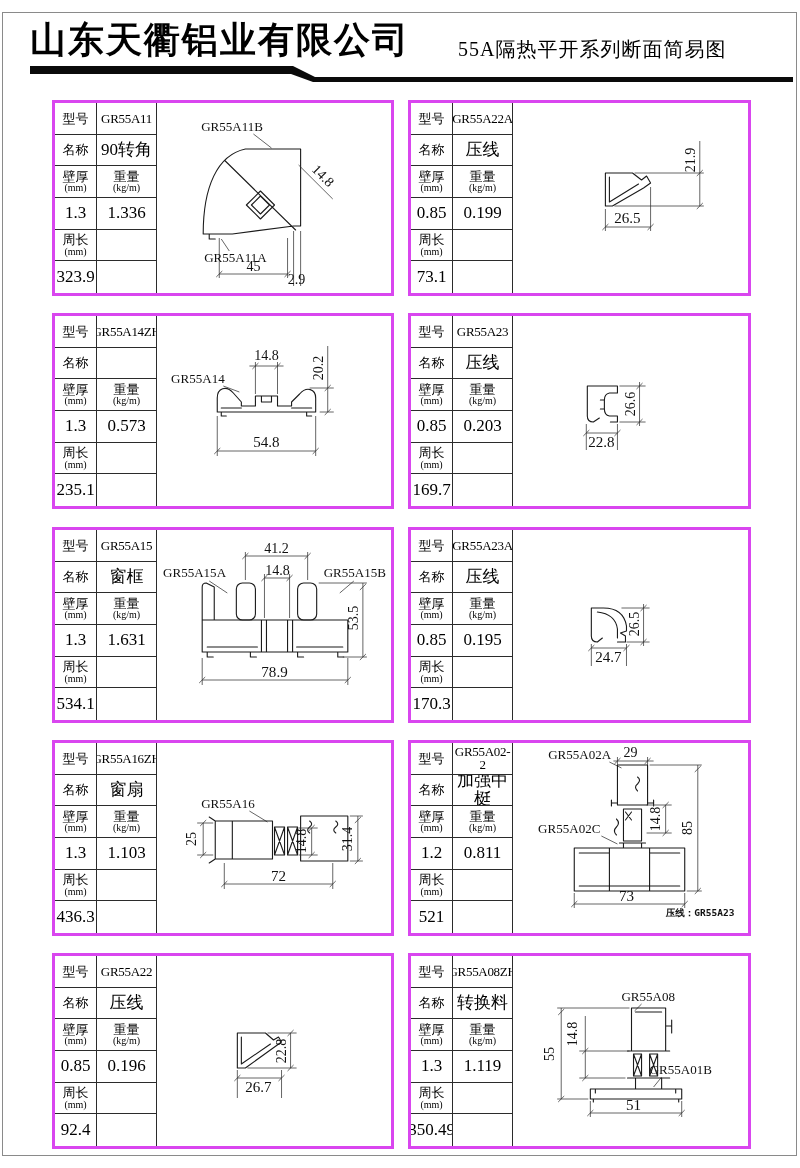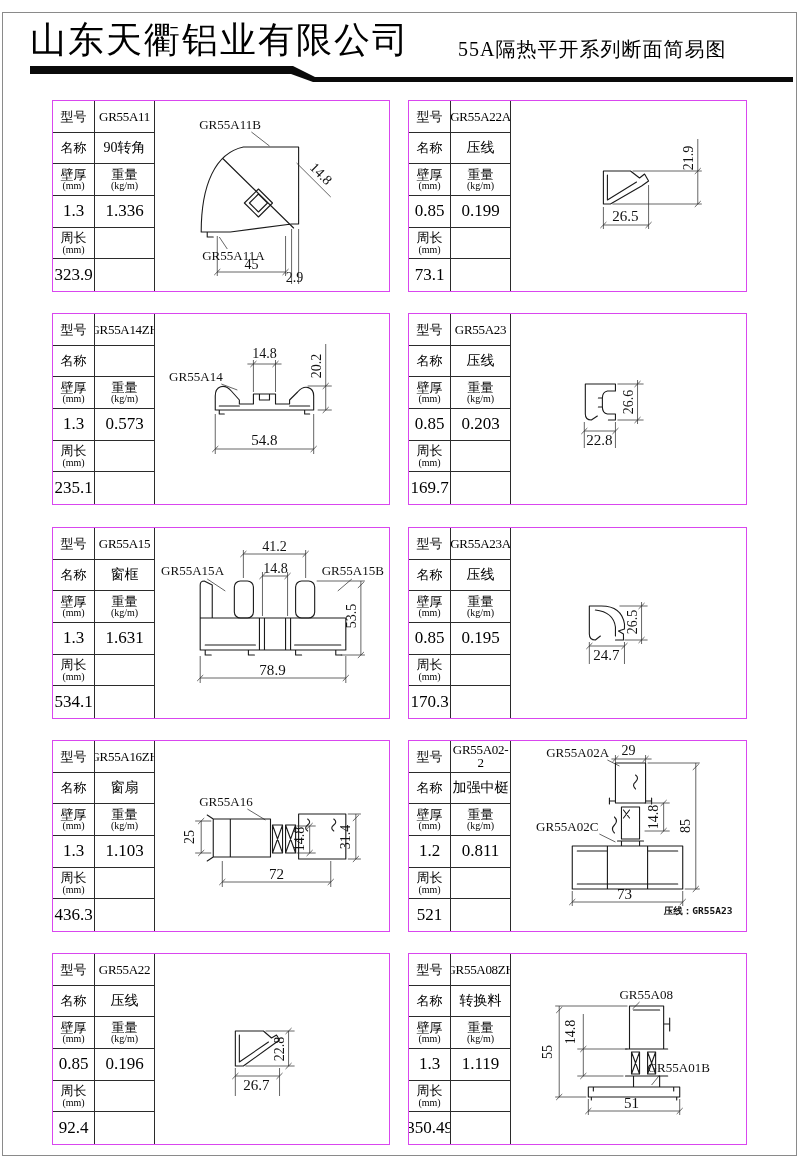--- a/index.html
+++ b/index.html
@@ -1,35 +1,35 @@
 <!DOCTYPE html>
 <html><head>
 <meta charset="utf-8">
 <style>
   html,body{margin:0;padding:0}
   body{width:800px;height:1168px;background:#fff;position:relative;
        font-family:"Liberation Serif",serif;color:#000;overflow:hidden}
   .pborder{position:absolute;left:2px;top:12px;width:793px;height:1142px;
            border:1.5px solid #8a8a8a}
-  .company{position:absolute;left:30px;top:16px;font-size:36px;font-weight:normal;
+  .company{position:absolute;left:30px;top:16px;font-size:36px;font-weight:bold;
            letter-spacing:2px;white-space:nowrap}
   .subtitle{position:absolute;left:458px;top:36px;font-size:20px;letter-spacing:1px;
             white-space:nowrap}
   .hline{position:absolute;left:28px;top:64px}
-  .panel{position:absolute;height:190px;border:1px solid #d946ef;background:#fff}
+  .panel{position:absolute;height:190px;border:3px solid #d946ef;background:#fff}
   .pt{position:absolute;left:0;top:0;width:102px;height:100%;display:grid;
       grid-template-columns:42px 60px;grid-template-rows:repeat(6,1fr)}
   .c{border-right:1px solid #2b2b2b;border-bottom:1px solid #2b2b2b;display:flex;
      flex-direction:column;align-items:center;justify-content:center;
      font-size:13px;line-height:1.05;overflow:hidden;text-align:center}
   .c:nth-last-child(-n+2){border-bottom:none}
   .c i{font-style:normal;font-size:10px}
   .v{font-size:17px}
   .model{font-size:13px;letter-spacing:-.3px}
-  .cn{font-size:14px}
+  .cn{font-size:17px}
   .dw{position:absolute;left:102px;top:0;width:calc(100% - 102px);height:100%}
   .ol{fill:none;stroke:#1b1b1b;stroke-width:1.1;stroke-linecap:round;stroke-linejoin:round}
   .dl{fill:none;stroke:#333;stroke-width:.75}
   .dt{font-family:"Liberation Serif",serif;font-size:14px;fill:#111}
   .db{font-size:15px}
   .lb{font-family:"Liberation Serif",serif;font-size:13px;fill:#111}
   .nt{font-family:"DejaVu Sans Mono",monospace;font-size:9.5px;font-weight:bold;fill:#111}
 </style>
 </head>
 <body>

